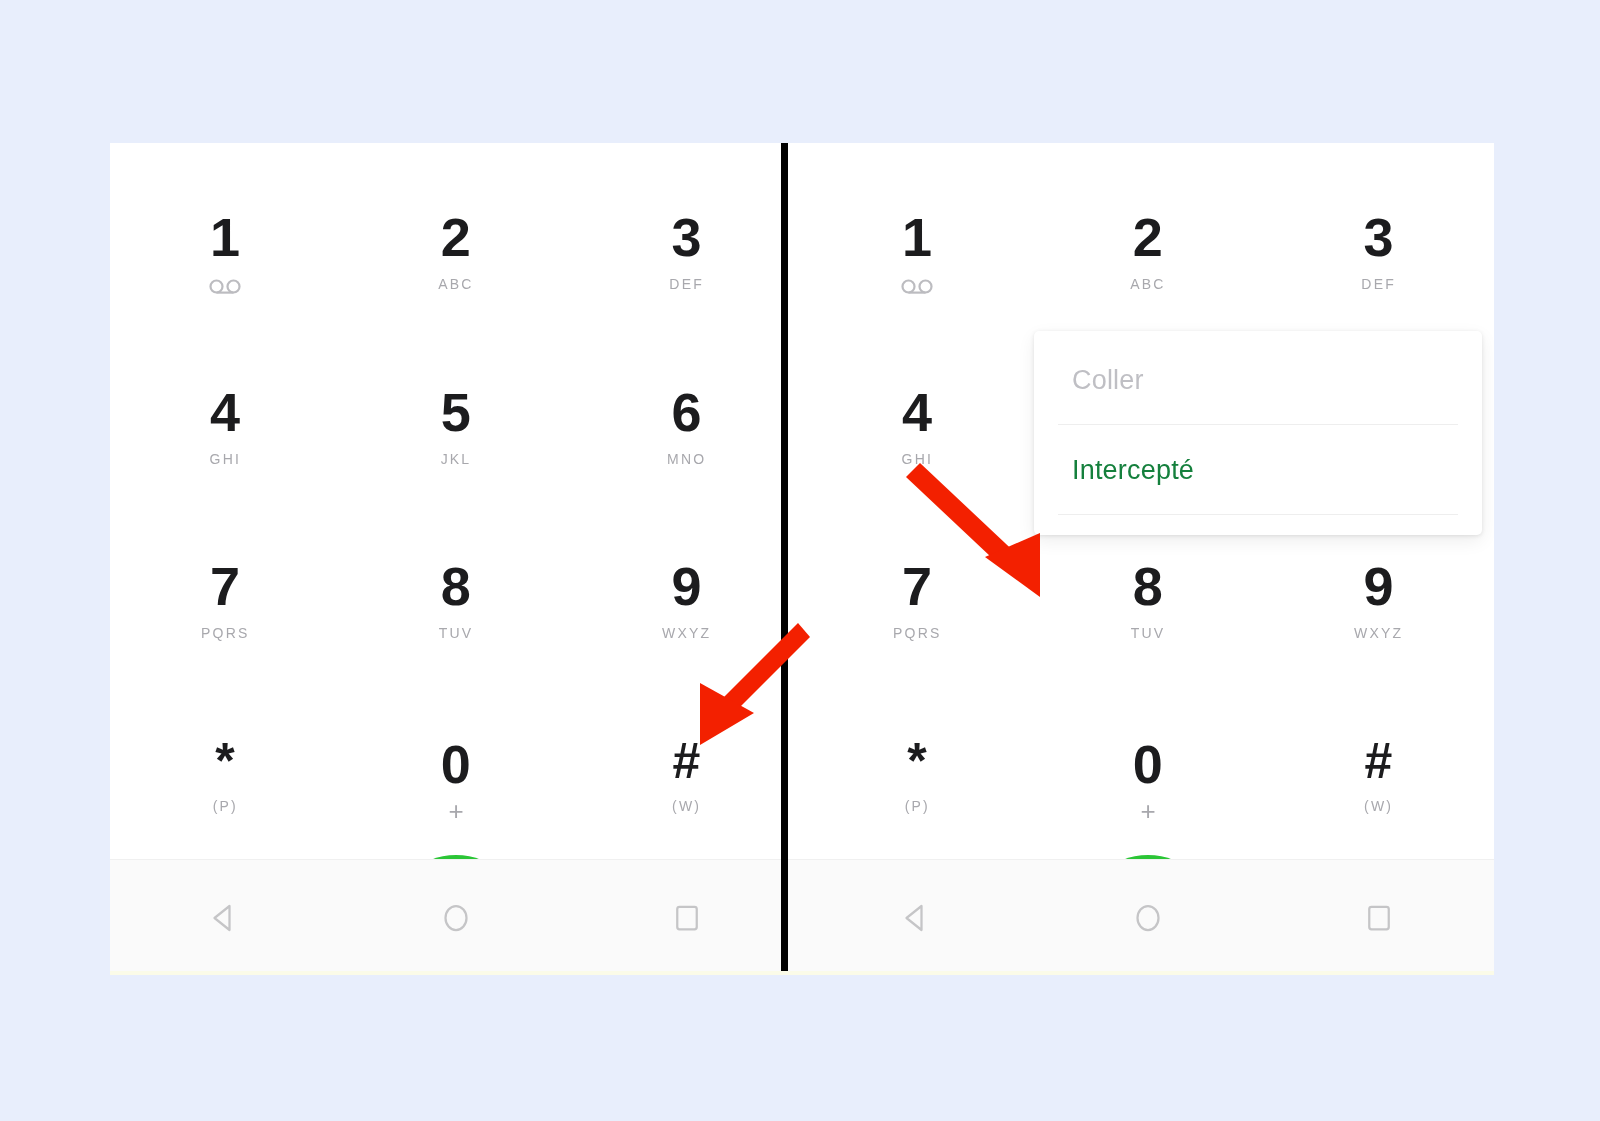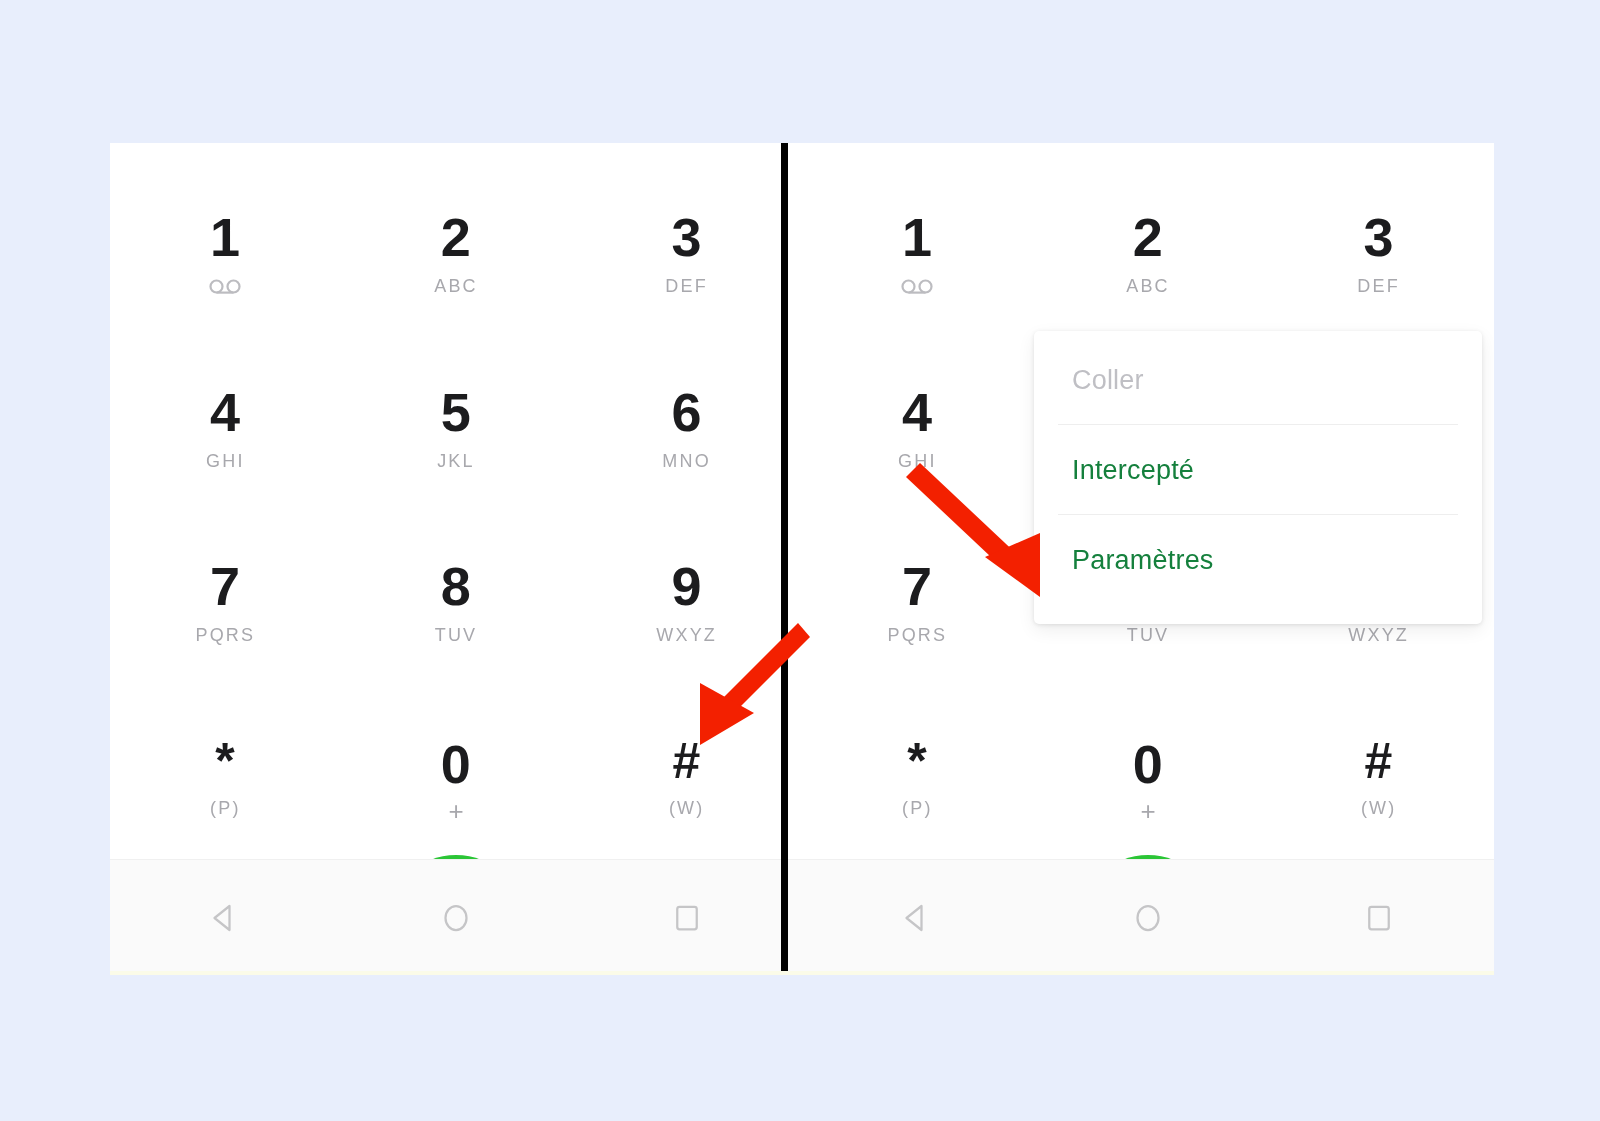--- a/index.html
+++ b/index.html
@@ -78,21 +78,21 @@
     font-weight: 600;
     color: #1c1c1e;
     line-height: 1;
     letter-spacing: 0.5px;
   }
   .key-digit.sym {
     font-size: 50px;
     font-weight: 700;
   }
   .key-sub {
-    font-size: 18px;
+    font-size: 14px;
     color: #a8a8ad;
     letter-spacing: 2.2px;
     margin-top: 13px;
     line-height: 1;
     height: 17px;
   }
   .key-sub.plus {
     font-size: 26px;
     letter-spacing: 0;
     margin-top: 7px;
@@ -405,21 +405,20 @@
         <span class="key-digit sym">#</span>
         <span class="key-sub">(W)</span>
       </div>
     </div>
 
     <div class="popup-menu">
       <div class="menu-item disabled">Coller</div>
       <div class="menu-sep"></div>
       <div class="menu-item">Intercepté</div>
       <div class="menu-sep"></div>
-      <div class="menu-item">Paramètres</div>
     </div>
 
     <div class="action-row">
       <div class="keypad-icon">
         <div class="kp-row">
             <span class="kp-dot"></span>
             <span class="kp-dot"></span>
             <span class="kp-dot"></span>
           </div>
         <div class="kp-row">

